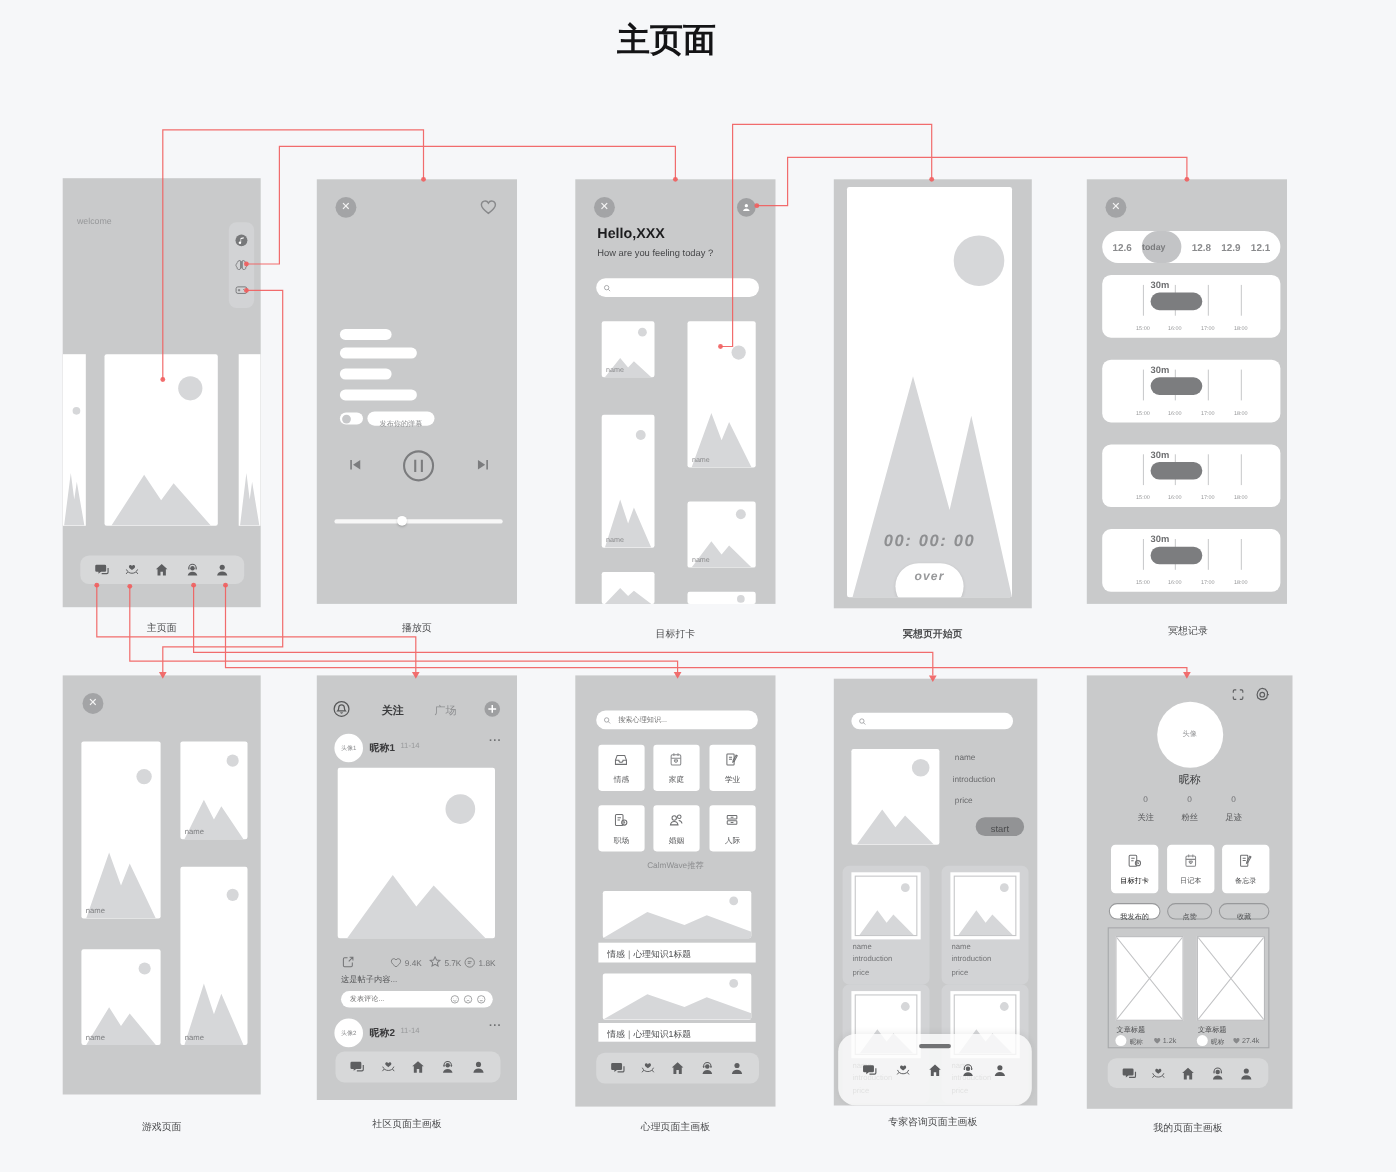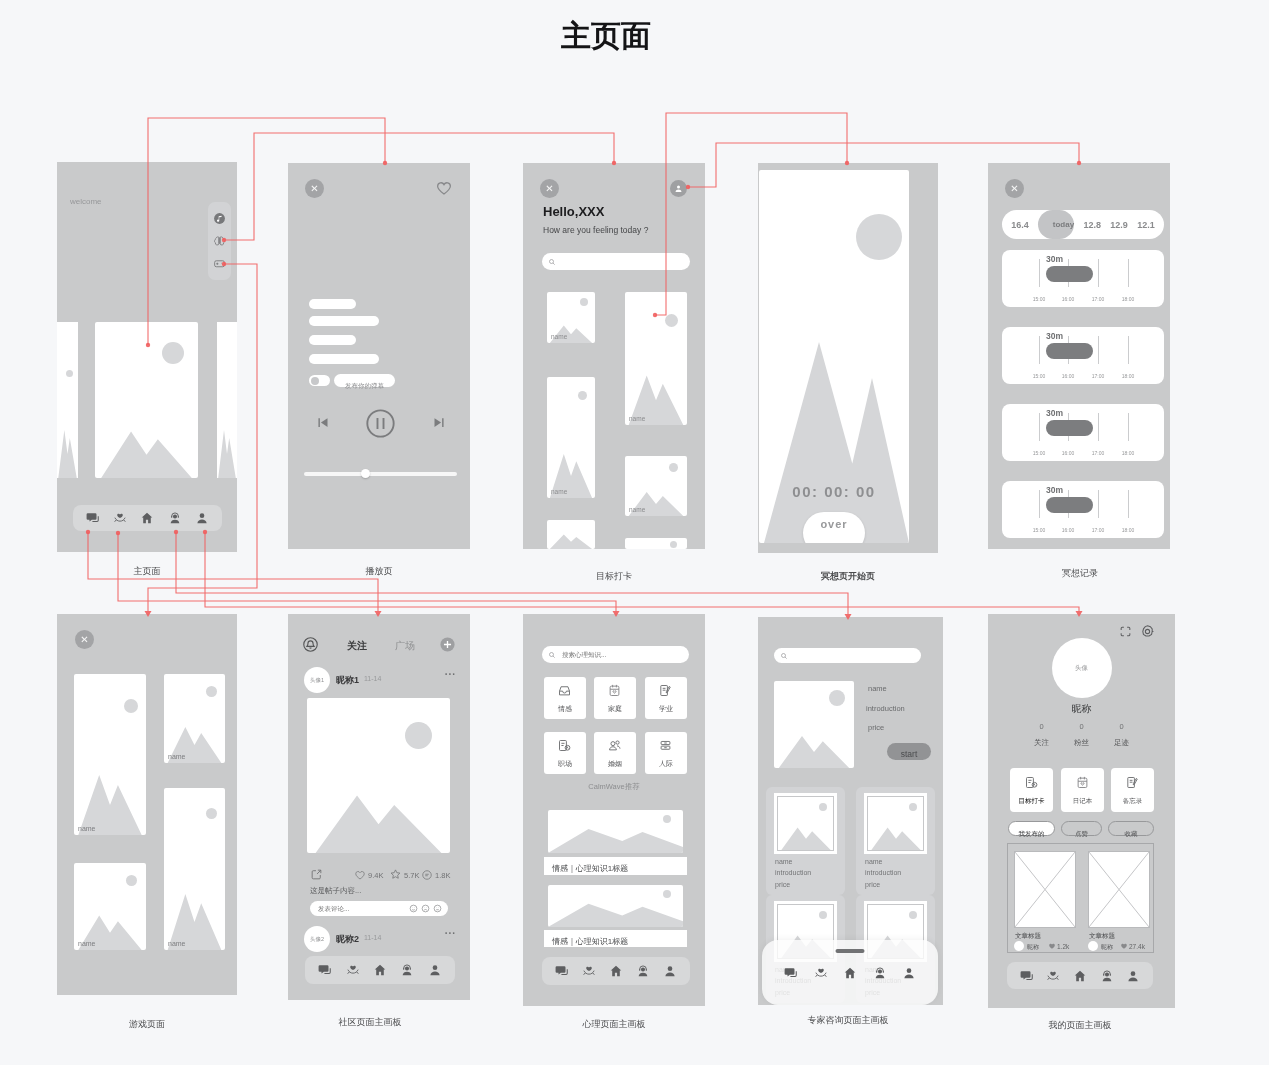--- a/index.html
+++ b/index.html
@@ -299,38 +299,38 @@
         </svg>
       <div class="nm">name</div>
     </div>
     <div class="ph" style="left:102px;top:375px;width:62px;height:11px;">
       <div class="sun" style="left:45px;top:3px;width:7px;height:7px;"></div>
     </div>
   </div>
   <div class="caption" style="left:614px;top:570px;">目标打卡</div>
 
   <div class="screen" style="left:758px;top:163px;width:180px;height:390px;">
-    <div class="ph" style="left:1px;top:7px;width:150px;height:373px;">
+    <div class="ph" style="left:12px;top:7px;width:150px;height:373px;font-style:italic;">
       <div class="sun" style="left:97px;top:44px;width:46px;height:46px;"></div>
       <svg class="abs" style="left:0;bottom:0;" width="150" height="205" viewBox="0 0 150 205" preserveAspectRatio="none">
           <path d="M5 205 L60 4 L115 205 Z M75 205 L113 40 L150 205 Z" fill="#d5d6d8"></path>
         </svg>
       <div class="abs" style="left:0;right:0;top:313px;text-align:center;font-size:15px;font-weight:700;letter-spacing:1.5px;color:#8e8f91;">00: 00: 00</div>
       <div class="abs pill" style="left:50%;transform:translateX(-50%);top:342px;width:62px;height:42px;text-align:center;box-shadow:0 1px 3px rgba(0,0,0,.12);">
         <span style="font-size:11px;font-weight:700;color:#98999b;line-height:25px;letter-spacing:1px;">over</span>
       </div>
     </div>
   </div>
   <div class="caption" style="left:848px;top:570px;font-weight:bold;">冥想页开始页</div>
 
   <div class="screen" style="left:988px;top:163px;width:182px;height:386px;">
     <div class="close" style="left:17px;top:16px;">✕</div>
     <div class="abs pill" style="left:14px;top:47px;width:162px;height:29px;display:flex;align-items:center;justify-content:space-evenly;">
-      <span style="font-size:9px;font-weight:700;color:#8a8b8d;">16.4</span>
-      <span class="pill" style="background:#c3c4c6;font-size:8px;font-weight:700;color:#7b7c7e;width:36px;height:29px;text-align:right;line-height:29px;">today</span>
+      <span style="font-size:9px;font-weight:700;color:#8a8b8d;">12.6</span>
+      <span class="pill" style="background:#c3c4c6;font-size:8px;font-weight:700;color:#7b7c7e;width:36px;height:29px;text-align:left;line-height:29px;">today</span>
       <span style="font-size:9px;font-weight:700;color:#8a8b8d;">12.8</span>
       <span style="font-size:9px;font-weight:700;color:#8a8b8d;">12.9</span>
       <span style="font-size:9px;font-weight:700;color:#8a8b8d;">12.1</span>
     </div>
 
     <div class="abs" style="left:14px;top:87px;width:162px;height:57px;background:#fff;border-radius:8px;">
       <div class="abs" style="left:37px;top:9px;width:1px;height:28px;background:#cbccce;"></div>
       <div class="abs" style="left:66px;top:9px;width:1px;height:28px;background:#cbccce;"></div>
       <div class="abs" style="left:96px;top:9px;width:1px;height:28px;background:#cbccce;"></div>
       <div class="abs" style="left:126px;top:9px;width:1px;height:28px;background:#cbccce;"></div>

